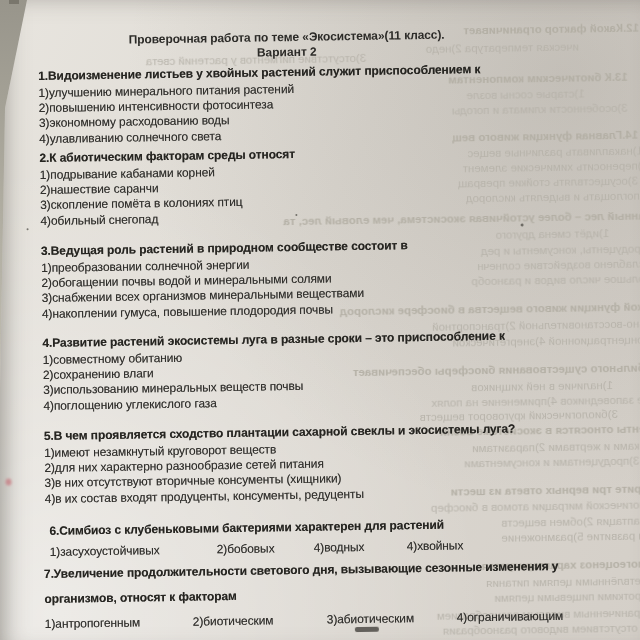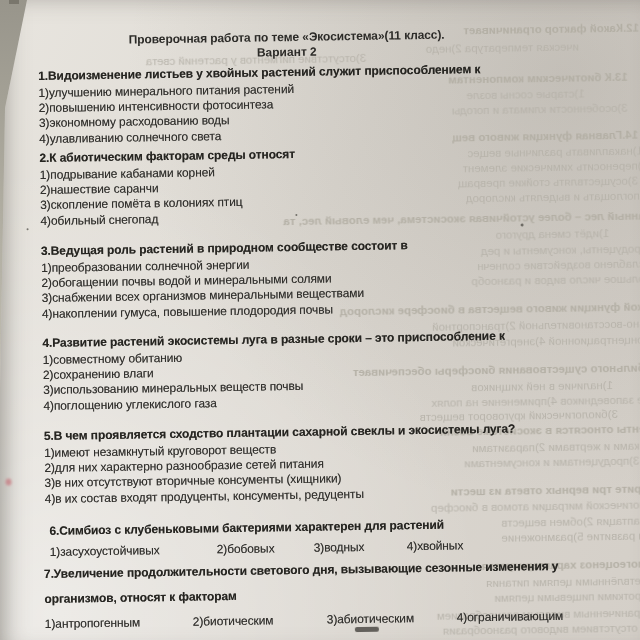--- a/index.html
+++ b/index.html
@@ -113,21 +113,21 @@
             <div class="q-opt">1)имеют незамкнутый круговорот веществ</div>
             <div class="q-opt">2)для них характерно разнообразие сетей питания</div>
             <div class="q-opt">3)в них отсутствуют вторичные консументы (хищники)</div>
             <div class="q-opt">4)в их состав входят продуценты, консументы, редуценты</div>
           </div>
           <div class="q" style="top: 523px; left: 46px;">
             <div class="q-head">6.Симбиоз с клубеньковыми бактериями характерен для растений</div>
             <div class="q-row" style="margin-top: 6px;">
               <span class="q-opt" style="left: 0px;">1)засухоустойчивых</span>
               <span class="q-opt" style="left: 167px;">2)бобовых</span>
-              <span class="q-opt" style="left: 264px;">3)водных</span>
+              <span class="q-opt" style="left: 264px;">4)водных</span>
               <span class="q-opt" style="left: 357px;">4)хвойных</span>
             </div>
           </div>
           <div class="q" style="top: 566px; left: 40px;">
             <div class="q-head" style="margin-bottom: 9px;">7.Увеличение продолжительности светового дня, вызывающие сезонные изменения у</div>
             <div class="q-head" style="margin-bottom: 10px;">организмов, относят к факторам</div>
             <div class="q-row">
               <span class="q-opt" style="left: 0px;">1)антропогенным</span>
               <span class="q-opt" style="left: 148px;">2)биотическим</span>
               <span class="q-opt" style="left: 282px;">3)абиотическим</span>

